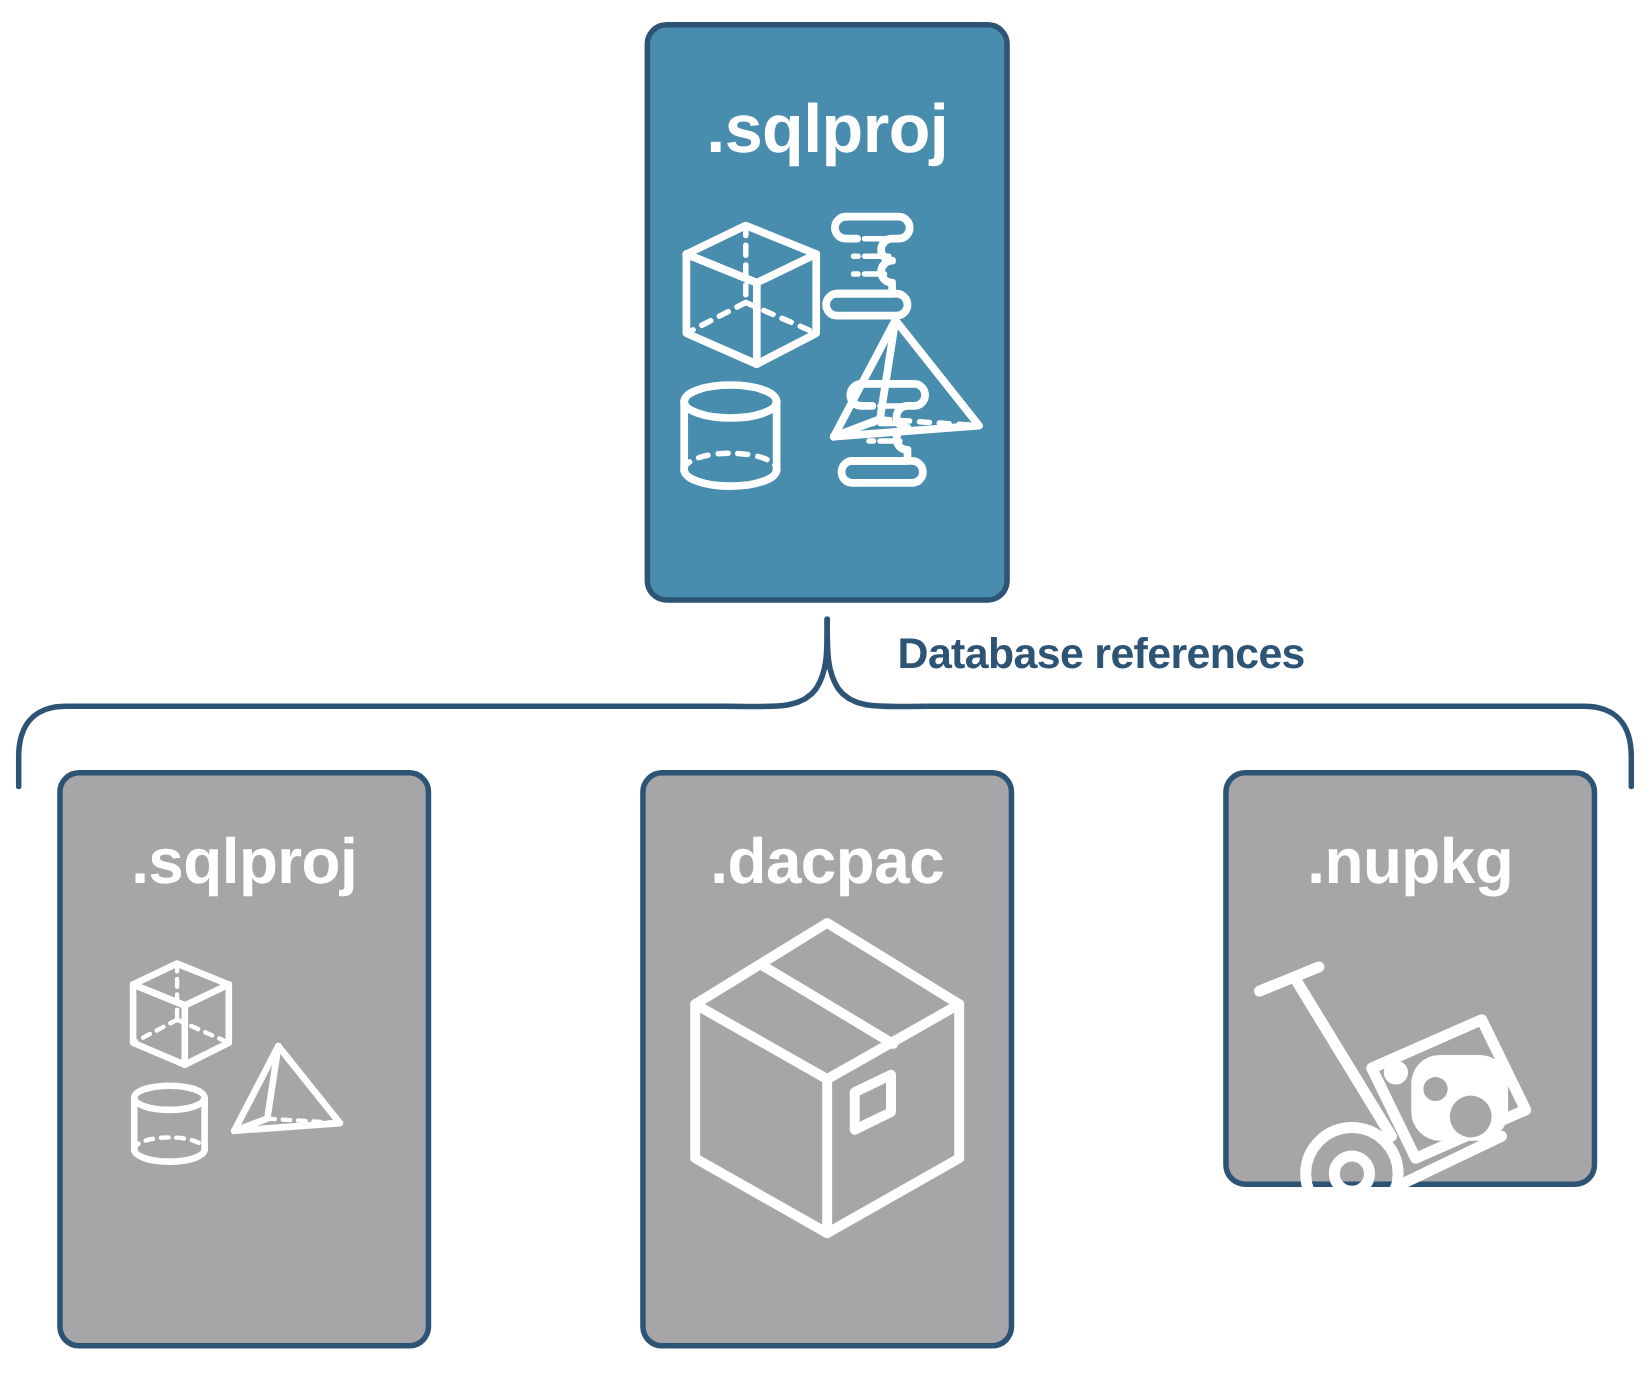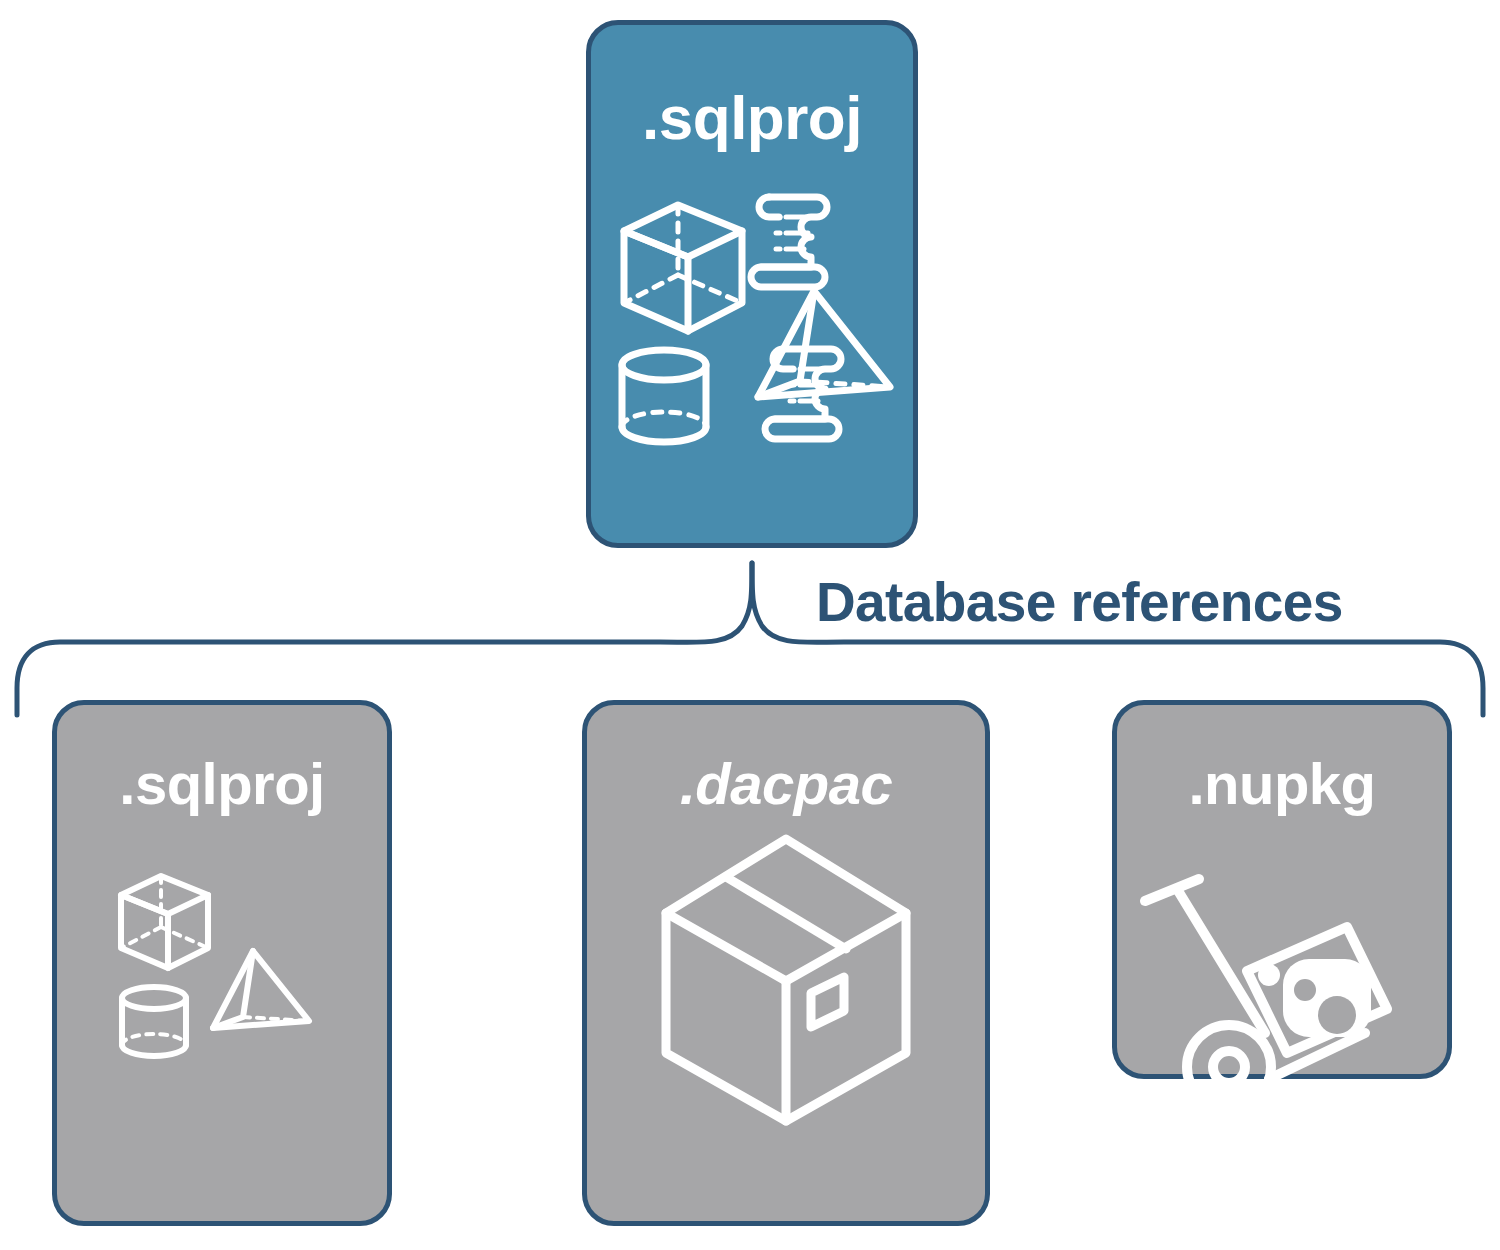--- a/index.html
+++ b/index.html
@@ -19,21 +19,21 @@
     position: absolute;
     inset: 0;
     width: 1500px;
     height: 1250px;
   }
 
   
   .card {
     position: absolute;
     border: 5px solid #2d5375;
-    border-radius: 32px;
+    border-radius: 20px;
     box-sizing: border-box;
     display: block;
   }
   .card-primary {
     background: #488cae;
   }
   .card-secondary {
     background: #a6a6a8;
   }
 
@@ -73,23 +73,22 @@
   
   #card-ref-sqlproj {
     left: 52px;
     top: 700px;
     width: 340px;
     height: 526px;
   }
   #card-ref-dacpac {
     left: 582px;
     top: 700px;
-    width: 408px;
+    width: 340px;
     height: 526px;
-    font-style: italic;
   }
   #card-ref-nupkg {
     left: 1112px;
     top: 700px;
     width: 340px;
     height: 379px;
   }
   .card-secondary .card-title {
     top: 50px;
     font-size: 58px;
@@ -106,21 +105,21 @@
     width: 1500px;
     height: 200px;
     pointer-events: none;
   }
 
   
   #brace-label {
     position: absolute;
     left: 816px;
     top: 575px;
-    font-size: 55px;
+    font-size: 39px;
     font-weight: bold;
     color: #2d5375;
     letter-spacing: -0.6px;
     white-space: nowrap;
     line-height: 1;
   }
 </style>
 </head>
 <body>
 

